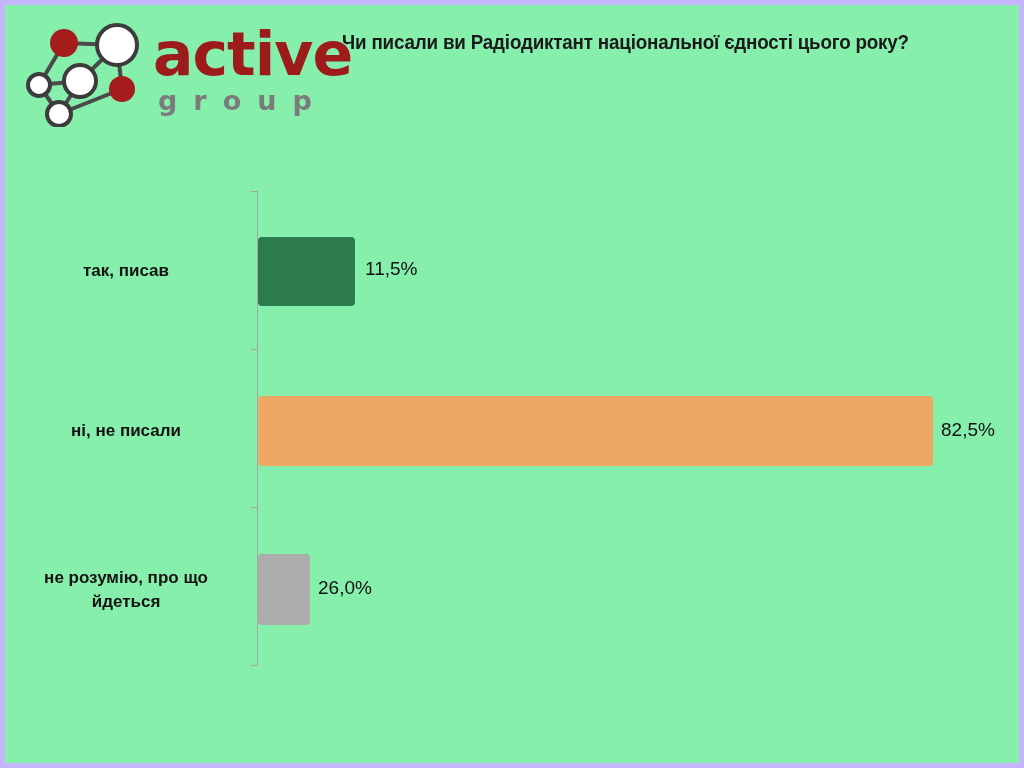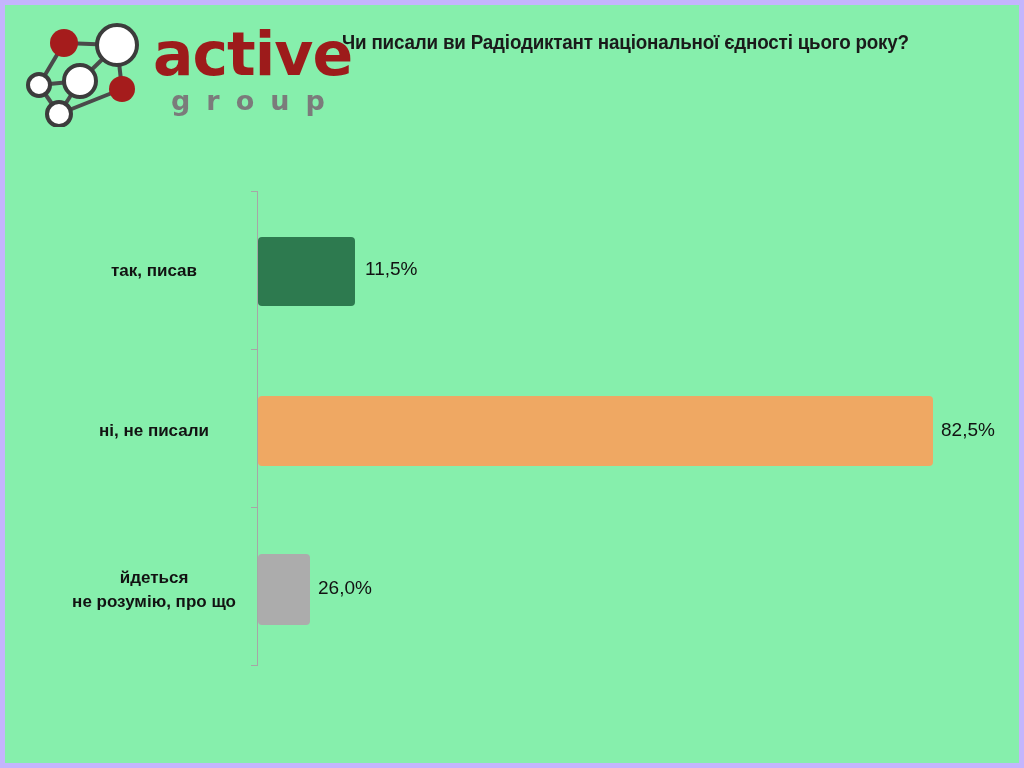--- a/index.html
+++ b/index.html
@@ -50,21 +50,21 @@
     top: 0;
     font-family: "DejaVu Sans", "Liberation Sans", sans-serif;
     font-size: 60px;
     font-weight: bold;
     color: #9d1b1b;
     letter-spacing: -1px;
     line-height: 62px;
   }
   #logo-group {
     position: absolute;
-    left: 18px;
+    left: 5px;
     top: 62px;
     font-family: "DejaVu Sans", "Liberation Sans", sans-serif;
     font-size: 27px;
     font-weight: bold;
     color: #7b7b7b;
     letter-spacing: 16px;
     line-height: 32px;
   }
 
   
@@ -108,21 +108,21 @@
     left: 246px;
   }
 
   .bar-row {
     position: absolute;
     left: 0;
     width: 1024px;
   }
   .cat-label {
     position: absolute;
-    right: 760px;       
+    right: 788px;       
     text-align: center;
     font-size: 17px;
     font-weight: bold;
     color: #121212;
     line-height: 24px;
     width: 230px;
   }
   .bar {
     position: absolute;
     left: 253px;
@@ -186,21 +186,21 @@
     </div>
 
     <div class="bar-row">
       <div class="cat-label" style="top:414px;">ні, не писали</div>
       <div class="bar" style="top:391px; width:675px; height:70px; background:#efa863;"></div>
       <div class="bar-value" style="left:936px; top:414px;">82,5%</div>
     </div>
 
     <div class="bar-row">
       <div class="cat-label" style="top:561px;">
+        <div>не розумію, про що</div>
         <div>йдеться</div>
-        <div>не розумію, про що</div>
       </div>
       <div class="bar" style="top:549px; width:52px; height:71px; background:#acacac;"></div>
       <div class="bar-value" style="left:313px; top:572px;">26,0%</div>
     </div>
 
   </div>
 </div>
 
 </body></html>

